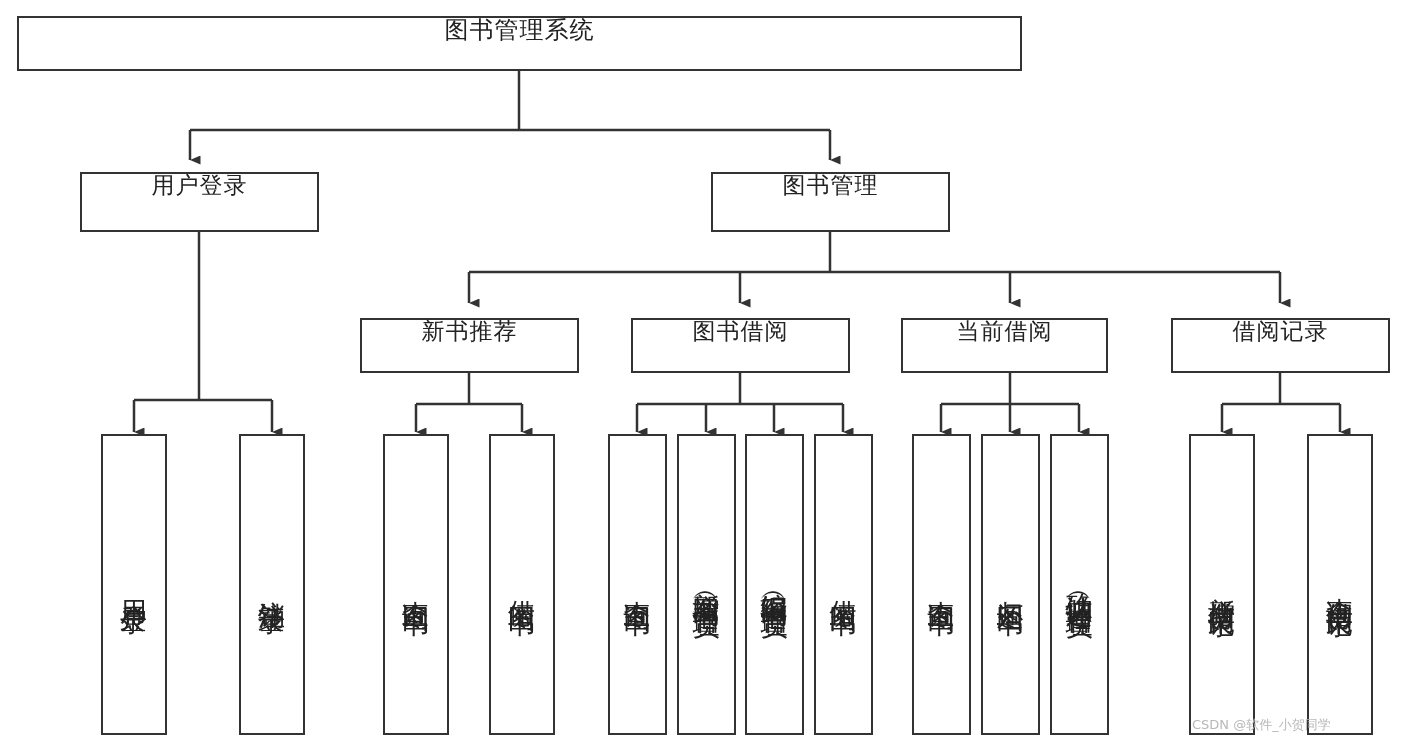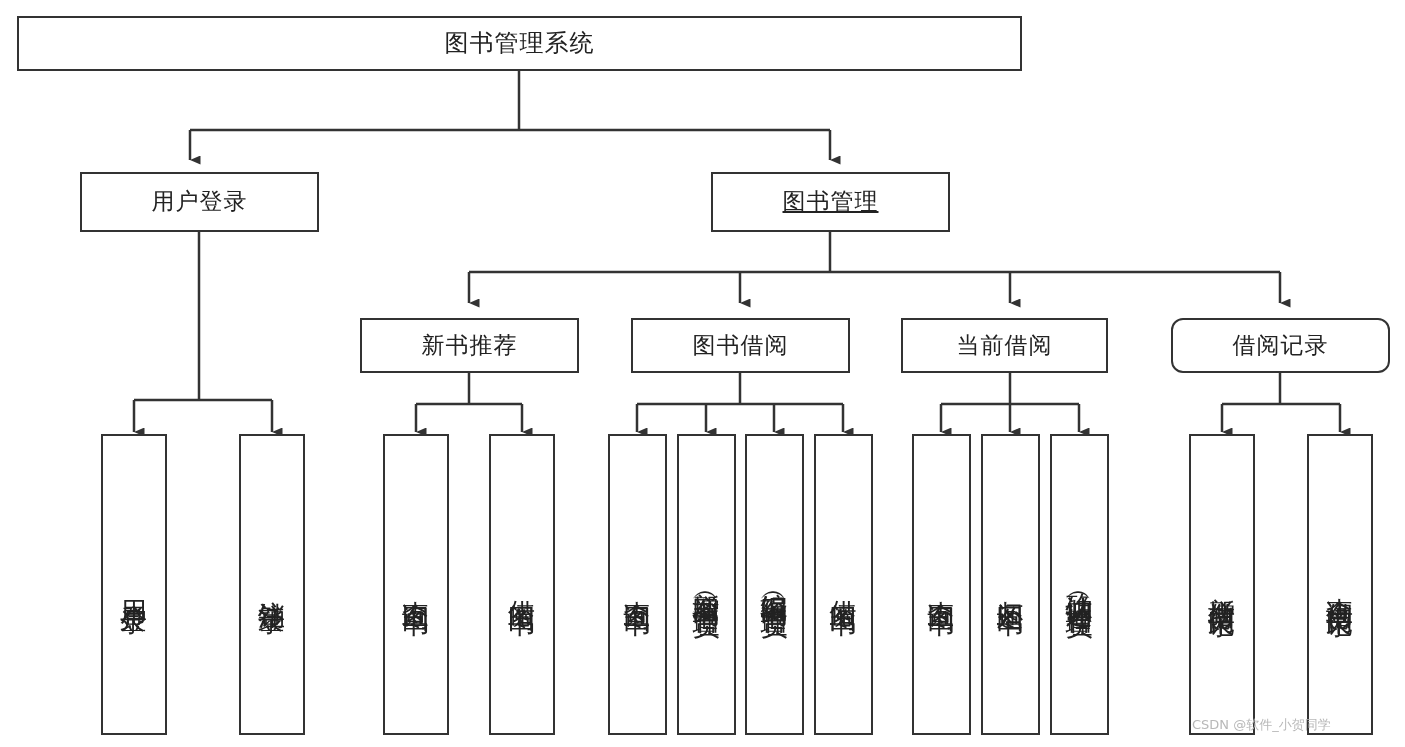--- a/index.html
+++ b/index.html
@@ -25,21 +25,20 @@
     width: 1405px;
     height: 747px;
     pointer-events: none;
   }
   .node {
     position: absolute;
     box-sizing: border-box;
     background: #ffffff;
     border: 2.5px solid #333333;
     display: flex;
-    align-items: center;
     justify-content: center;
     color: #222222;
     z-index: 2;
   }
   .node .lbl {
     display: block;
     text-align: center;
     line-height: 1.02;
     letter-spacing: 0.5px;
   }
@@ -128,34 +127,34 @@
     </g>
   </svg>
 
   <div class="node h root" style="left:17px; top:16px; width:1005px; height:55px;">
     <span class="lbl">图书管理系统</span>
   </div>
 
   <div class="node h" style="left:80px; top:172px; width:239px; height:60px;">
     <span class="lbl">用户登录</span>
   </div>
-  <div class="node h" style="left:711px; top:172px; width:239px; height:60px;text-decoration:underline;">
+  <div class="node h" style="left:711px; top:172px; width:239px; height:60px;">
     <span class="lbl">图书管理</span>
   </div>
 
   <div class="node h" style="left:631px; top:318px; width:219px; height:55px;">
     <span class="lbl">图书借阅</span>
   </div>
   <div class="node h" style="left:360px; top:318px; width:219px; height:55px;">
     <span class="lbl">新书推荐</span>
   </div>
   <div class="node h" style="left:901px; top:318px; width:207px; height:55px;">
     <span class="lbl">当前借阅</span>
   </div>
-  <div class="node h" style="left:1171px; top:318px; width:219px; height:55px;border-radius:12px;">
+  <div class="node h" style="left:1171px; top:318px; width:219px; height:55px;">
     <span class="lbl">借阅记录</span>
   </div>
 
   <div class="node v" style="left:101px; top:434px; width:66px; height:301px;">
     <span class="lbl">用户登录</span>
   </div>
   <div class="node v" style="left:239px; top:434px; width:66px; height:301px;">
     <span class="lbl">注销登录</span>
   </div>
 

